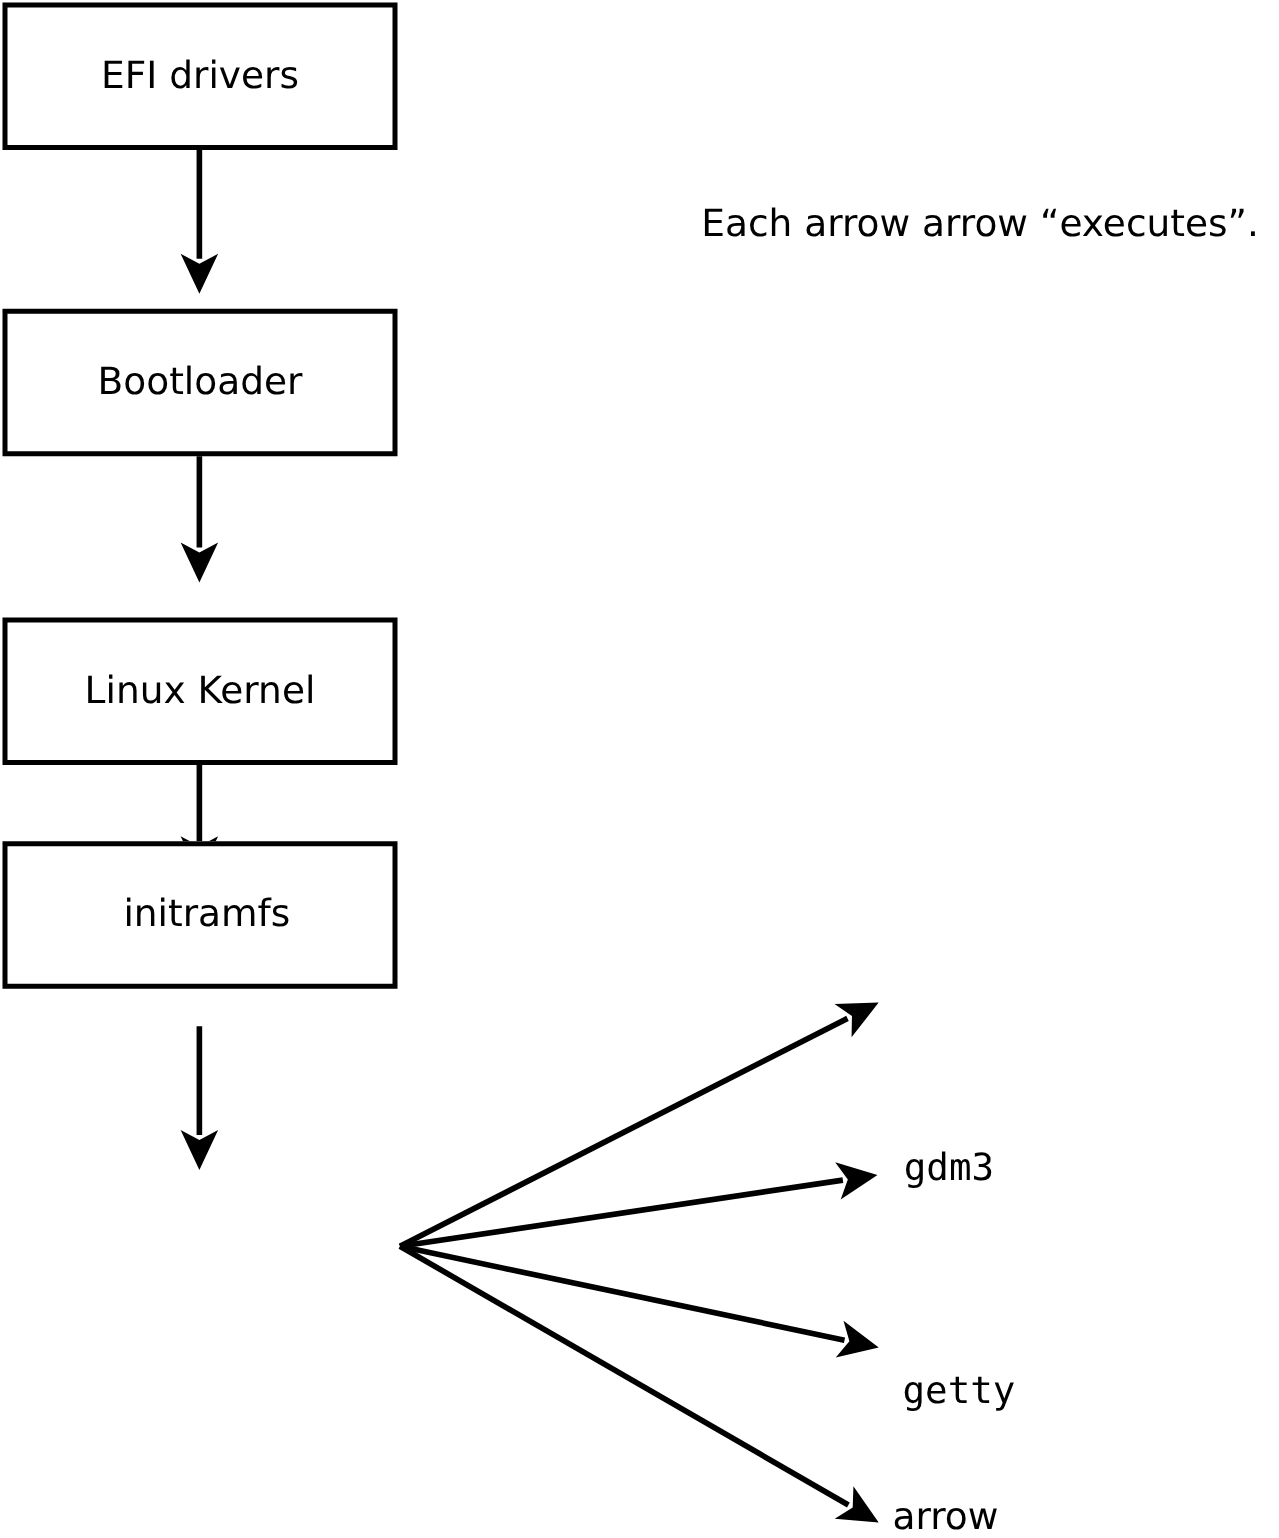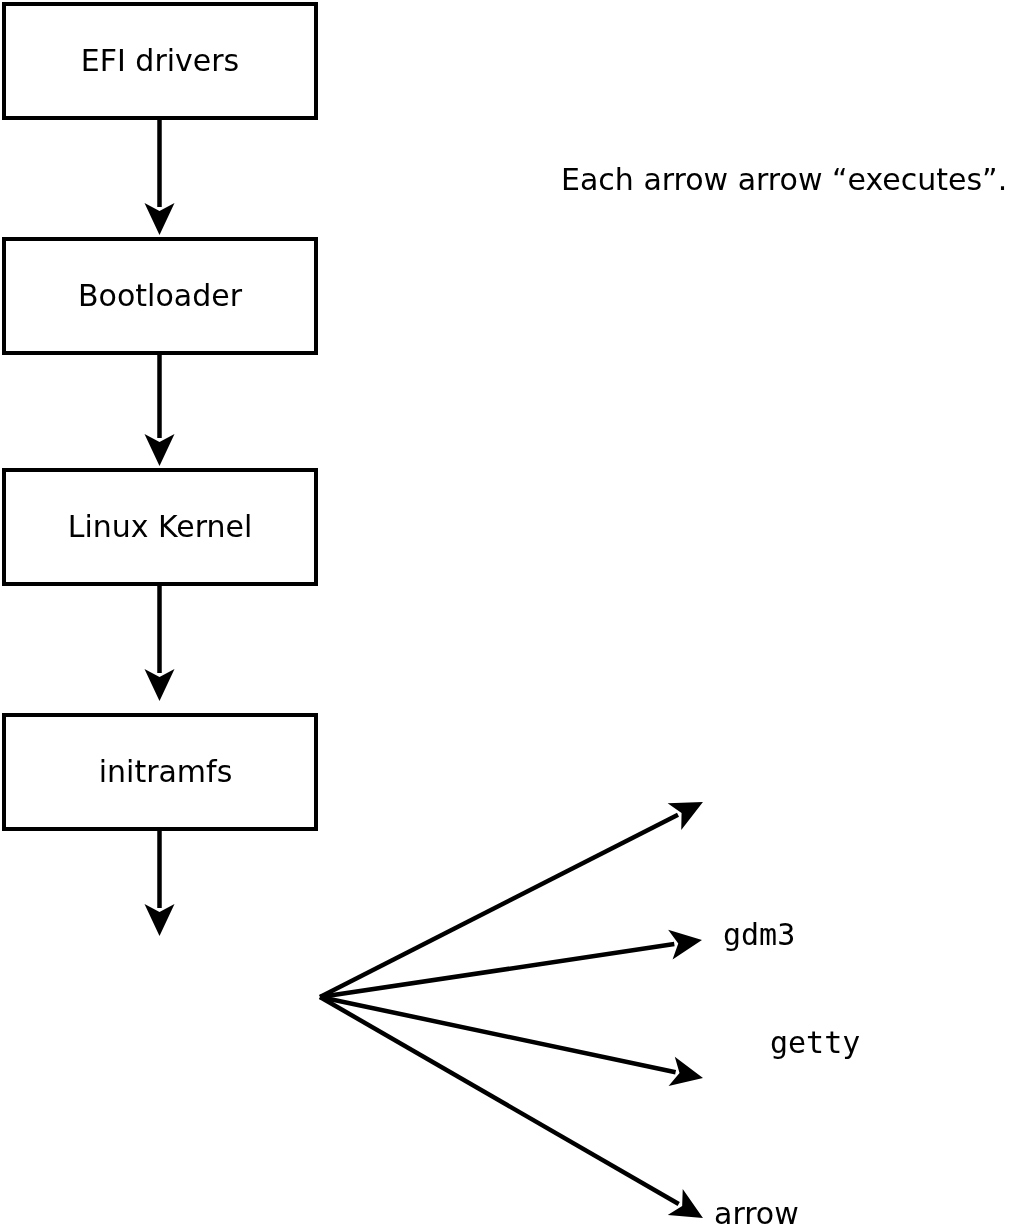--- a/index.html
+++ b/index.html
@@ -49,26 +49,26 @@
   .proc {
     position: absolute;
     font: 30px/30px "DejaVu Sans Mono", monospace;
     white-space: pre;
   }
   .proc.sans {
     font-family: "DejaVu Sans", sans-serif;
   }
   #proc-journal { left: 723px; top: 780px; }
   #proc-gdm3    { left: 723px; top: 920px; text-align: right; }
-  #proc-getty   { left: 722px; top: 1028px; margin-left: 48px; }
+  #proc-getty   { left: 722px; top: 1098px; }
   #proc-sshd    { left: 714px; top: 1199px; }
   #node-efi        { top: 2px; }
-  #node-bootloader { top: 237px; }
-  #node-kernel     { top: 468px; }
-  #node-initramfs  { top: 713px; padding-left: 11px; }
+  #node-bootloader { top: 247px; }
+  #node-kernel     { top: 494px; }
+  #node-initramfs  { top: 673px; padding-left: 11px; }
   #node-systemd    { top: 938px; }
 </style>
 </head>
 <body>
 
 <div class="canvas">
 
   <svg class="arrows" viewBox="0 0 1023 1230" xmlns="http://www.w3.org/2000/svg">
     <defs>
       <marker id="stealth" viewBox="0 0 34 32" refX="5" refY="16" markerWidth="34" markerHeight="32" markerUnits="userSpaceOnUse" orient="auto">

